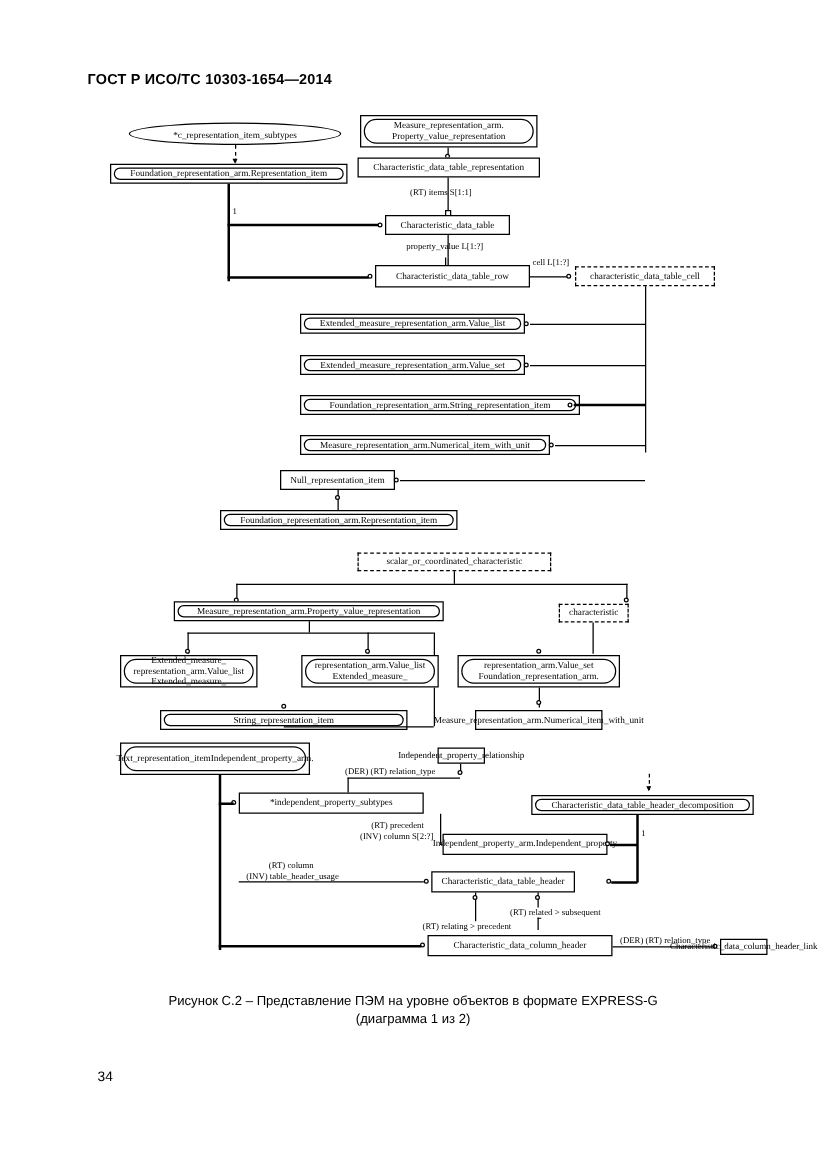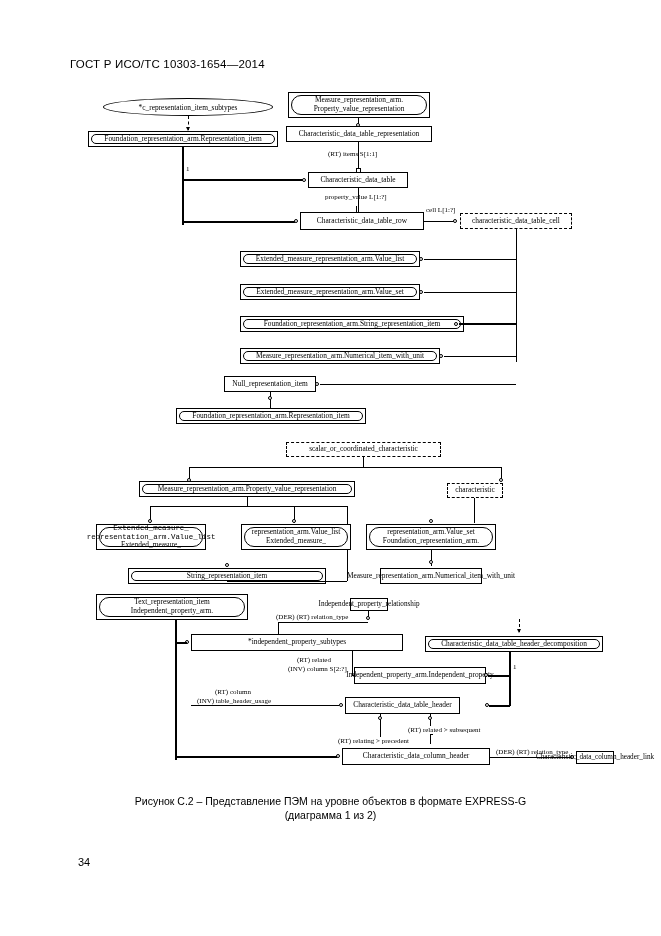--- a/index.html
+++ b/index.html
@@ -1,21 +1,21 @@
 <!DOCTYPE html>
 <html><head>
 <meta charset="utf-8">
 <style>
   html,body{margin:0;padding:0;background:#fff;}
   body{width:661px;height:936px;position:relative;
        font-family:"Liberation Serif", serif;color:#000;}
   #page{position:absolute;left:0;top:0;width:661px;height:936px;overflow:hidden;}
 
   .hdr{position:absolute;left:70px;top:58px;font-family:"Liberation Sans",sans-serif;
-       font-weight:normal;font-size:11.5px;letter-spacing:.2px;}
+       font-weight:bold;font-size:11.5px;letter-spacing:.2px;}
   .pageno{position:absolute;left:78px;top:856px;font-family:"Liberation Sans",sans-serif;
           font-size:11px;}
   .caption{position:absolute;left:0;top:794px;width:661px;text-align:center;
            font-family:"Liberation Sans",sans-serif;font-size:10.5px;line-height:14px;}
 
   
   .node{position:absolute;box-sizing:border-box;display:flex;align-items:center;
         justify-content:center;text-align:center;font-size:7.4px;line-height:8.6px;
         background:#fff;}
   .ent{border:1px solid #000;}          
@@ -173,21 +173,21 @@
   <div class="ln v" style="left:247px;top:497px;height:9px;"></div>
   <div class="ln h" style="left:150px;top:506px;width:197px;"></div>
   <div class="ln v" style="left:150px;top:506px;height:17px;"></div>
   <div class="circ" style="left:148px;top:519px;"></div>
   <div class="ln v" style="left:294px;top:506px;height:17px;"></div>
   <div class="circ" style="left:292px;top:519px;"></div>
   <div class="ln v" style="left:347px;top:506px;height:75px;"></div>
 
   <div class="node ent thick" style="left:96px;top:524px;width:110px;height:26px;flex-direction:column;">
     <div class="inner"></div>
-    <span style="z-index:2;font-family:Liberation Mono, monospace;">Extended_measure_
+    <span style="z-index:2;">Extended_measure_
 representation_arm.Value_list</span>
     <span style="z-index:2;">Extended_measure_</span>
   </div>
 
   <div class="node ent thick" style="left:241px;top:524px;width:110px;height:26px;flex-direction:column;">
     <div class="inner"></div>
     <span style="z-index:2;">representation_arm.Value_list</span>
     <span style="z-index:2;">Extended_measure_</span>
   </div>
 
@@ -204,53 +204,53 @@
   </div>
   <div class="circ" style="left:225px;top:563px;"></div>
   <div class="ln h" style="left:227px;top:581px;width:120px;"></div>
 
   <div class="ln v" style="left:431px;top:550px;height:16px;"></div>
   <div class="circ" style="left:429px;top:560px;"></div>
   <div class="node ent" style="left:380px;top:568px;width:102px;height:16px;">
     <span>Measure_representation_arm.Numerical_item_with_unit</span>
   </div>
 
-  <div class="node ent thick" style="left:96px;top:594px;width:152px;height:26px;flex-direction:column;">
+  <div class="node ent thick" style="left:96px;top:594px;width:152px;height:26px;flex-direction:row;">
     <div class="inner"></div>
     <span style="z-index:2;">Text_representation_item</span>
     <span style="z-index:2;">Independent_property_arm.</span>
   </div>
 
   <div class="node prim" style="left:350px;top:598px;width:38px;height:13px;">
     <span>Independent_property_relationship</span>
   </div>
   <div class="lbl" style="left:276px;top:613px;">(DER) (RT) relation_type</div>
   <div class="ln v" style="left:368px;top:611px;height:8px;"></div>
   <div class="circ" style="left:366px;top:616px;"></div>
   <div class="ln h" style="left:278px;top:622px;width:90px;"></div>
   <div class="ln v" style="left:278px;top:622px;height:18px;"></div>
 
   <div class="dash" style="left:519px;top:619px;height:13px;"></div>
   <div class="arrow" style="left:516.5px;top:629px;"></div>
 
-  <div class="node ent" style="left:191px;top:634px;width:212px;height:17px;">
+  <div class="node ent" style="left:191px;top:634px;width:148px;height:17px;">
     <span>*independent_property_subtypes</span>
   </div>
   <div class="circ" style="left:185px;top:640px;"></div>
   <div class="ln v2" style="left:175px;top:620px;height:140px;"></div>
   <div class="ln h2" style="left:175px;top:642px;width:12px;"></div>
 
   <div class="node ent thick" style="left:425px;top:636px;width:178px;height:16px;">
     <div class="inner"></div>
     <span>Characteristic_data_table_header_decomposition</span>
   </div>
   <div class="ln v2" style="left:509px;top:652px;height:54px;"></div>
   <div class="lbl" style="left:513px;top:663px;">1</div>
 
-  <div class="lbl" style="left:297px;top:656px;">(RT) related</div>
+  <div class="lbl" style="left:297px;top:656px;">(RT) precedent</div>
   <div class="lbl" style="left:288px;top:665px;">(INV) column S[2:?]</div>
   <div class="ln v" style="left:352px;top:651px;height:24px;"></div>
   <div class="ln h" style="left:352px;top:675px;width:3px;"></div>
 
   <div class="node ent" style="left:354px;top:667px;width:132px;height:17px;">
     <span>Independent_property_arm.Independent_property</span>
   </div>
   <div class="circ" style="left:484px;top:673px;"></div>
   <div class="ln h2" style="left:488px;top:675px;width:22px;"></div>
 

